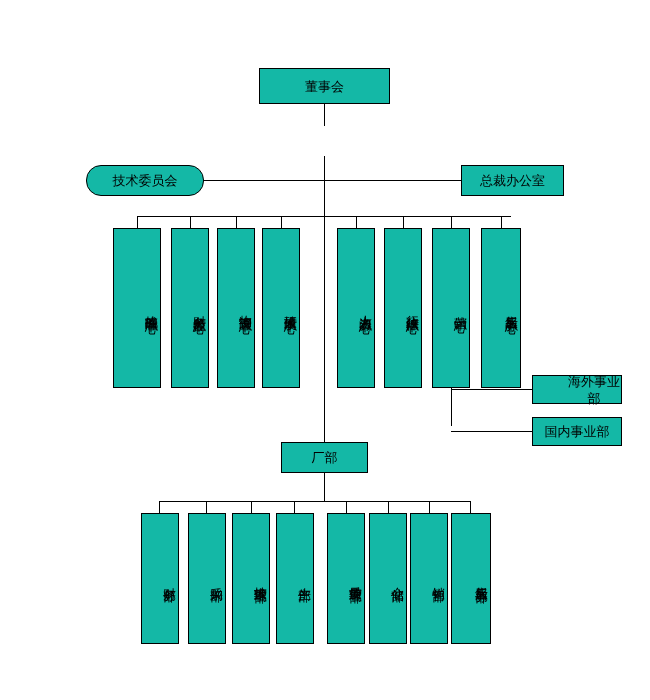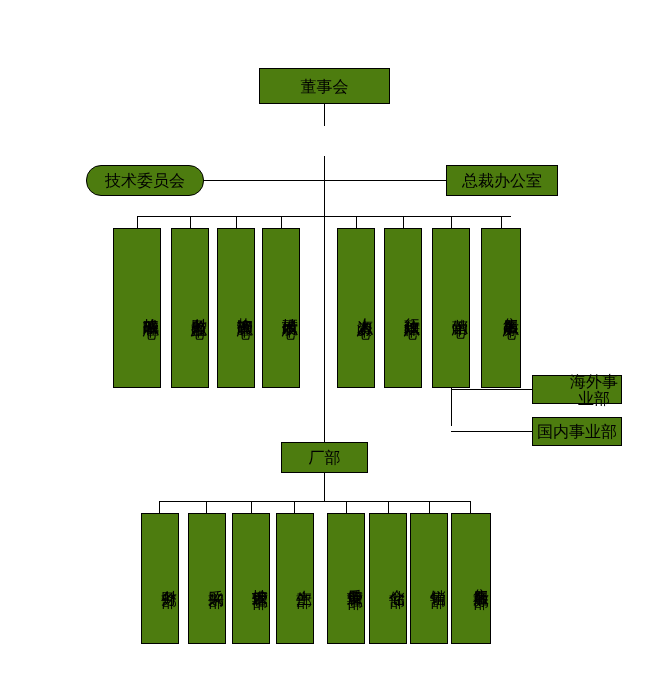--- a/index.html
+++ b/index.html
@@ -13,26 +13,26 @@
     height: 700px;
     background: #ffffff;
     font-family: "DejaVu Sans", "Liberation Sans", sans-serif;
     color: #000000;
     overflow: hidden;
   }
   .node {
     position: absolute;
     box-sizing: border-box;
     border: 1px solid #000000;
-    background: #4d7c0f;
+    background: #14b8a6;
     display: flex;
     align-items: center;
     justify-content: center;
     text-align: center;
-    font-size: 16px;
+    font-size: 13px;
     line-height: 17px;
     z-index: 2;
   }
   .node.vert {
     writing-mode: vertical-rl;
     text-orientation: upright;
     letter-spacing: 1px;
     padding: 6px 0;
     align-items: flex-start;
     justify-content: center;
@@ -83,21 +83,21 @@
   <div class="line v" style="left:346px; top:501px; height:12px;"></div>
   <div class="line v" style="left:388px; top:501px; height:12px;"></div>
   <div class="line v" style="left:429px; top:501px; height:12px;"></div>
   <div class="line v" style="left:470px; top:501px; height:12px;"></div>
 
   <div class="node" style="left:259px; top:68px; width:131px; height:36px;">董事会</div>
 
 
   <div class="node" style="left:86px; top:165px; width:118px; height:31px;border-radius:15px;">技术委员会</div>
 
-  <div class="node" style="left:446px; top:165px; width:112px; height:31px;">总裁办公室</div>
+  <div class="node" style="left:461px; top:165px; width:103px; height:31px;">总裁办公室</div>
 
   <div class="node vert" style="left:113px; top:228px; width:48px; height:160px;">战略管理中心</div>
 
   <div class="node vert" style="left:171px; top:228px; width:38px; height:160px;">财务监控中心</div>
 
   <div class="node vert" style="left:217px; top:228px; width:38px; height:160px;">物资管理中心</div>
 
   <div class="node vert" style="left:262px; top:228px; width:38px; height:160px;">技术研发中心</div>
 
   <div class="node vert" style="left:337px; top:228px; width:38px; height:160px;">人力资源中心</div>

